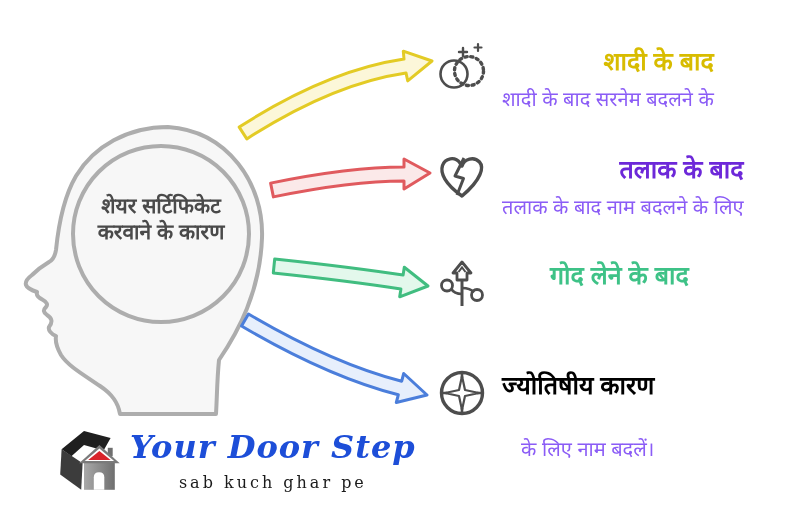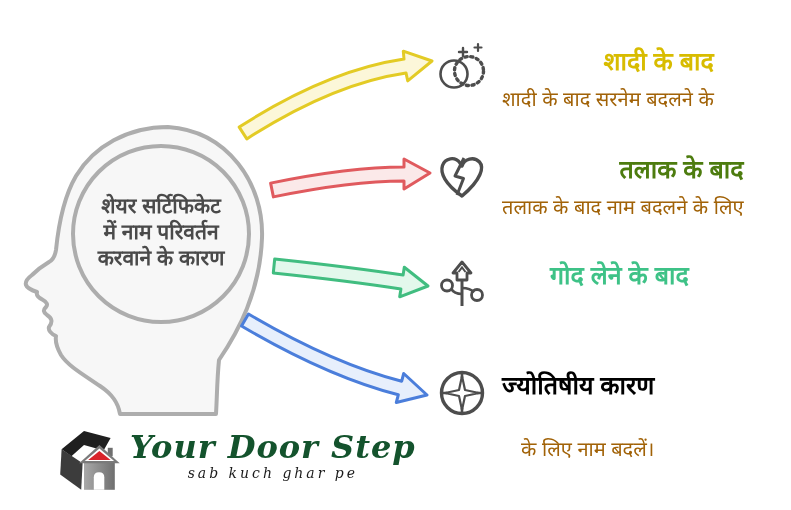--- a/index.html
+++ b/index.html
@@ -14,32 +14,32 @@
     position:absolute; left:73px; top:193px; width:176px;
     text-align:center; font-weight:700; font-size:21px; line-height:26px;
     white-space:nowrap;
   }
 
   
   .item { position:absolute; left:433px; display:flex; align-items:flex-start; }
   .item .icon { width:58px; height:58px; flex:0 0 auto; }
   .item .txt { margin-left:11px;text-align:right; }
   .heading { font-size:25px; font-weight:700; line-height:34px; margin-top:4px; white-space:nowrap; }
-  .desc { margin-top:8px; font-size:20px; line-height:26px; color:#a16207; }
+  .desc { margin-top:8px; font-size:20px; line-height:26px; color:#8b5cf6; }
 
   
   .logo { position:absolute; left:56px; top:423px; display:flex; align-items:flex-start; }
   .logo-text { margin-left:4px; margin-top:6px; }
   .logo-name {
     font-family:"DejaVu Serif","Liberation Serif",serif; font-style:italic; font-weight:700;
     font-size:32px; line-height:36px; letter-spacing:1px; white-space:nowrap;
   }
   .logo-tagline {
-    font-family:"DejaVu Serif","Liberation Serif",serif; font-style:italic;
-    font-size:14px; color:#1b1b1b; letter-spacing:3px; text-align:center; margin-top:0px;
+    font-family:"DejaVu Serif","Liberation Serif",serif; 
+    font-size:16px; color:#1b1b1b; letter-spacing:3px; text-align:center; margin-top:8px;
   }
 </style>
 </head>
 <body>
 
 <div class="canvas">
 
   <svg class="scene" width="791" height="510" viewBox="0 0 791 510">
 
     <path stroke-width="4" stroke-linejoin="round" d="M 168 127
@@ -68,21 +68,20 @@
 
     <path stroke-width="3" stroke-linejoin="round" d="M 270.6 183.1 Q 349.3 167 404 167 L 404 159 L 430 173 L 404 189 L 404 181 Q 350.7 181 273.4 196.9 Z" fill="#FBE9E9" stroke="#E05A5E"></path>
 
     <path stroke-width="3" stroke-linejoin="round" d="M 274.7 259 Q 350.6 267.1 403.1 275.1 L 404.3 267.2 L 428 286 L 399.7 296.8 L 400.9 288.9 Q 349.4 280.9 273.3 273 Z" fill="#E3F8EC" stroke="#41BD80"></path>
 
     <path stroke-width="3" stroke-linejoin="round" d="M 248.5 314 Q 332.7 363.5 401.7 381.2 L 403.7 373.5 L 427 395 L 396.3 402.5 L 398.3 394.8 Q 327.3 376.5 241.5 326 Z" fill="#E7EFFC" stroke="#4B7EDB"></path>
   </svg>
 
   <div class="head-text" style="color: rgb(74, 74, 74);">
     <div>शेयर सर्टिफिकेट</div>
-    <div>में नाम परिवर्तन</div>
     <div>करवाने के कारण</div>
   </div>
 
   <div class="item" style="top:40px">
     <svg class="icon" viewBox="0 0 58 58" fill="none" stroke="#4D4D4D">
       <circle cx="21" cy="34" r="13.5" stroke-width="2.6"></circle>
       <circle cx="36" cy="31" r="14.5" stroke-width="3.4" stroke-dasharray="2.2 3.6" stroke-linecap="round"></circle>
       <path d="M30 8 V16 M26 12 H34" stroke-width="2.4" stroke-linecap="round"></path>
       <path d="M45 4 V11 M41.5 7.5 H48.5" stroke-width="2.2" stroke-linecap="round"></path>
     </svg>
@@ -93,21 +92,21 @@
       </div>
     </div>
   </div>
 
   <div class="item" style="top:148px">
     <svg class="icon" viewBox="0 0 58 58" fill="none" stroke="#4D4D4D">
       <path d="M29 48 C12 36 7 25 9.5 17.5 C12 10 22 8 27 15 L29 18 C31 11 41 8 46.5 14 C51 19 49 31 29 48 Z" stroke-width="3.4" stroke-linejoin="round"></path>
       <path d="M31 10 L22 28 L30.5 30.5 L24 47" stroke-width="3" stroke-linejoin="round"></path>
     </svg>
     <div class="txt">
-      <div class="heading" style="color: #4d7c0f;">तलाक के बाद</div>
+      <div class="heading" style="color: #6d28d9;">तलाक के बाद</div>
       <div class="desc">
         <span>तलाक के बाद नाम बदलने के लिए</span><br>
       </div>
     </div>
   </div>
 
   <div class="item" style="top:254px">
     <svg class="icon" viewBox="0 0 58 58" fill="none" stroke="#4D4D4D">
       <path d="M29 52 C29 44 29 34 29 26" stroke-width="3"></path>
       <path d="M20 19 L29 8 L38 19 L34 19 L34 26 L24 26 L24 19 Z" stroke-width="2.8" stroke-linejoin="round"></path>
@@ -148,18 +147,18 @@
         </linearGradient>
       </defs>
       <rect x="40" y="52" width="44" height="42" fill="url(#hb)"></rect>
       <rect x="74" y="34" width="7" height="12" fill="#6F6F6F"></rect>
       <path d="M33 56 L62 30 L91 56 Z" fill="#7A7A7A"></path>
       <path d="M41 53 L62 35 L83 53 Z" fill="#ffffff"></path>
       <path d="M46 51.5 L62 38.5 L78 51.5 Z" fill="#D8232A"></path>
       <path d="M54 94 V76 Q54 69 61.5 69 Q69 69 69 76 V94 Z" fill="#ffffff"></path>
     </svg>
     <div class="logo-text">
-      <div class="logo-name" style="color: #14532d;">Your Door Step</div>
+      <div class="logo-name" style="color: #1d4ed8;">Your Door Step</div>
       <div class="logo-tagline">sab kuch ghar pe</div>
     </div>
   </div>
 
 </div>
 
 </body></html>

